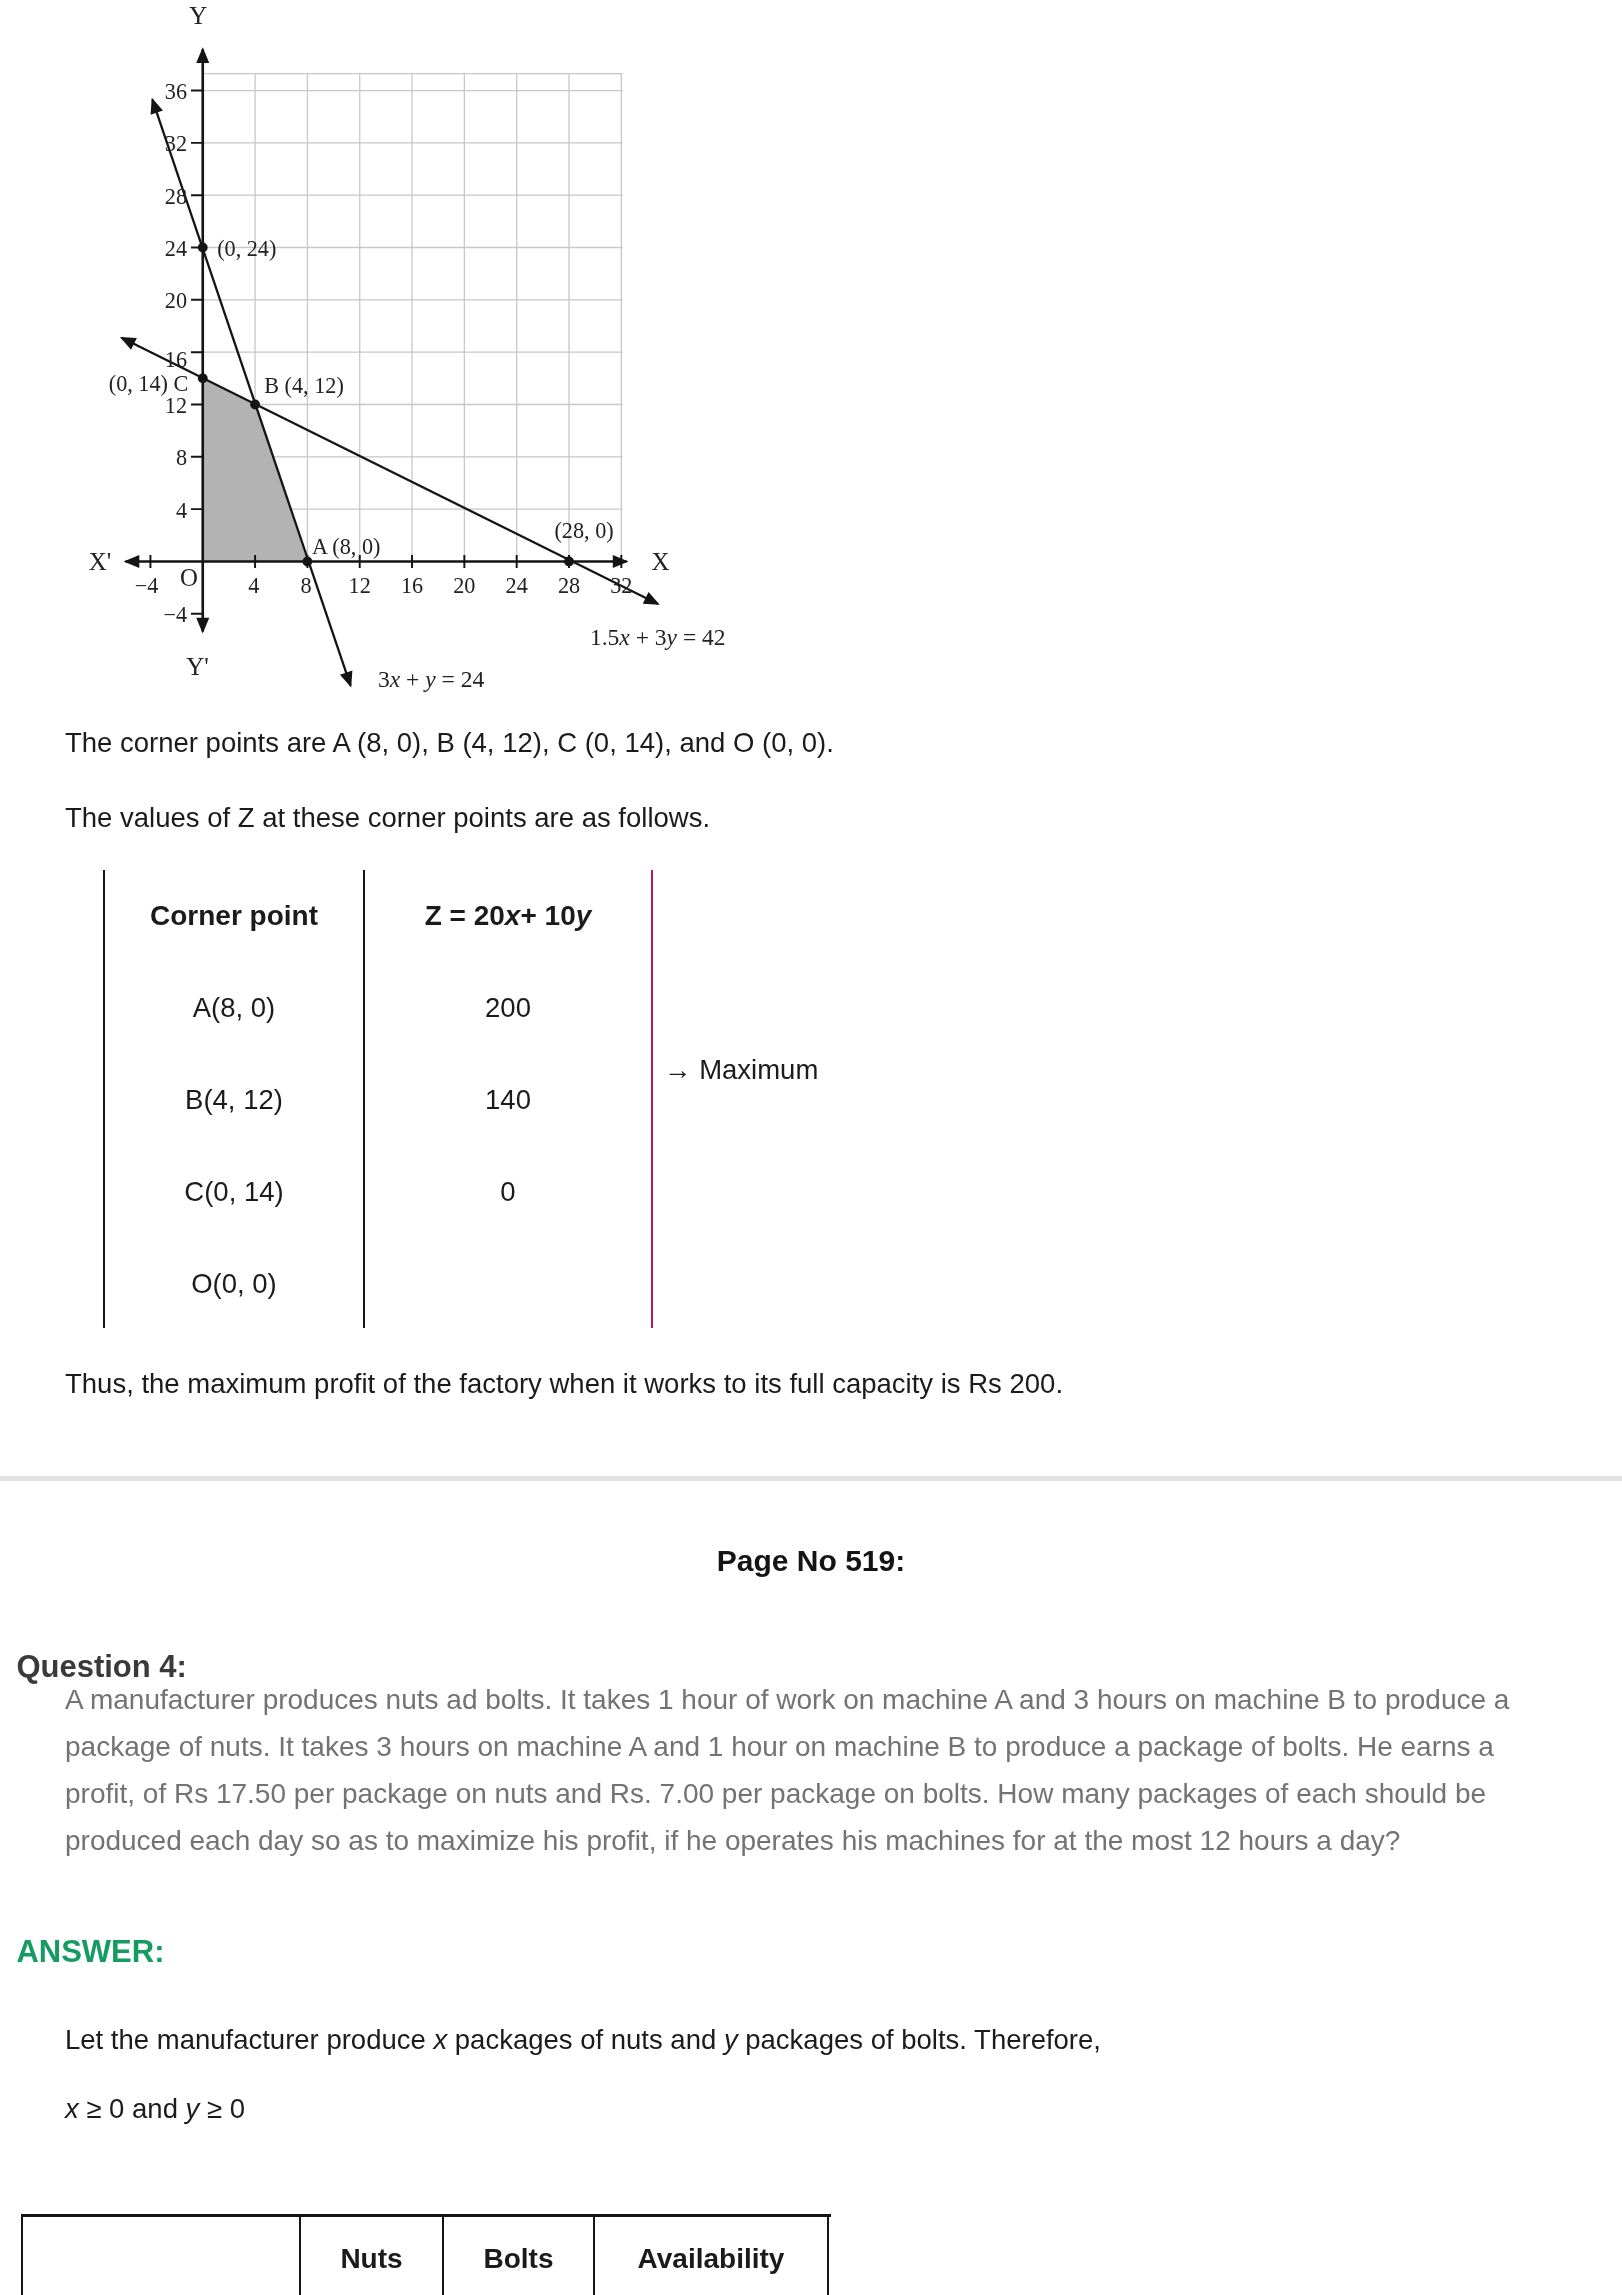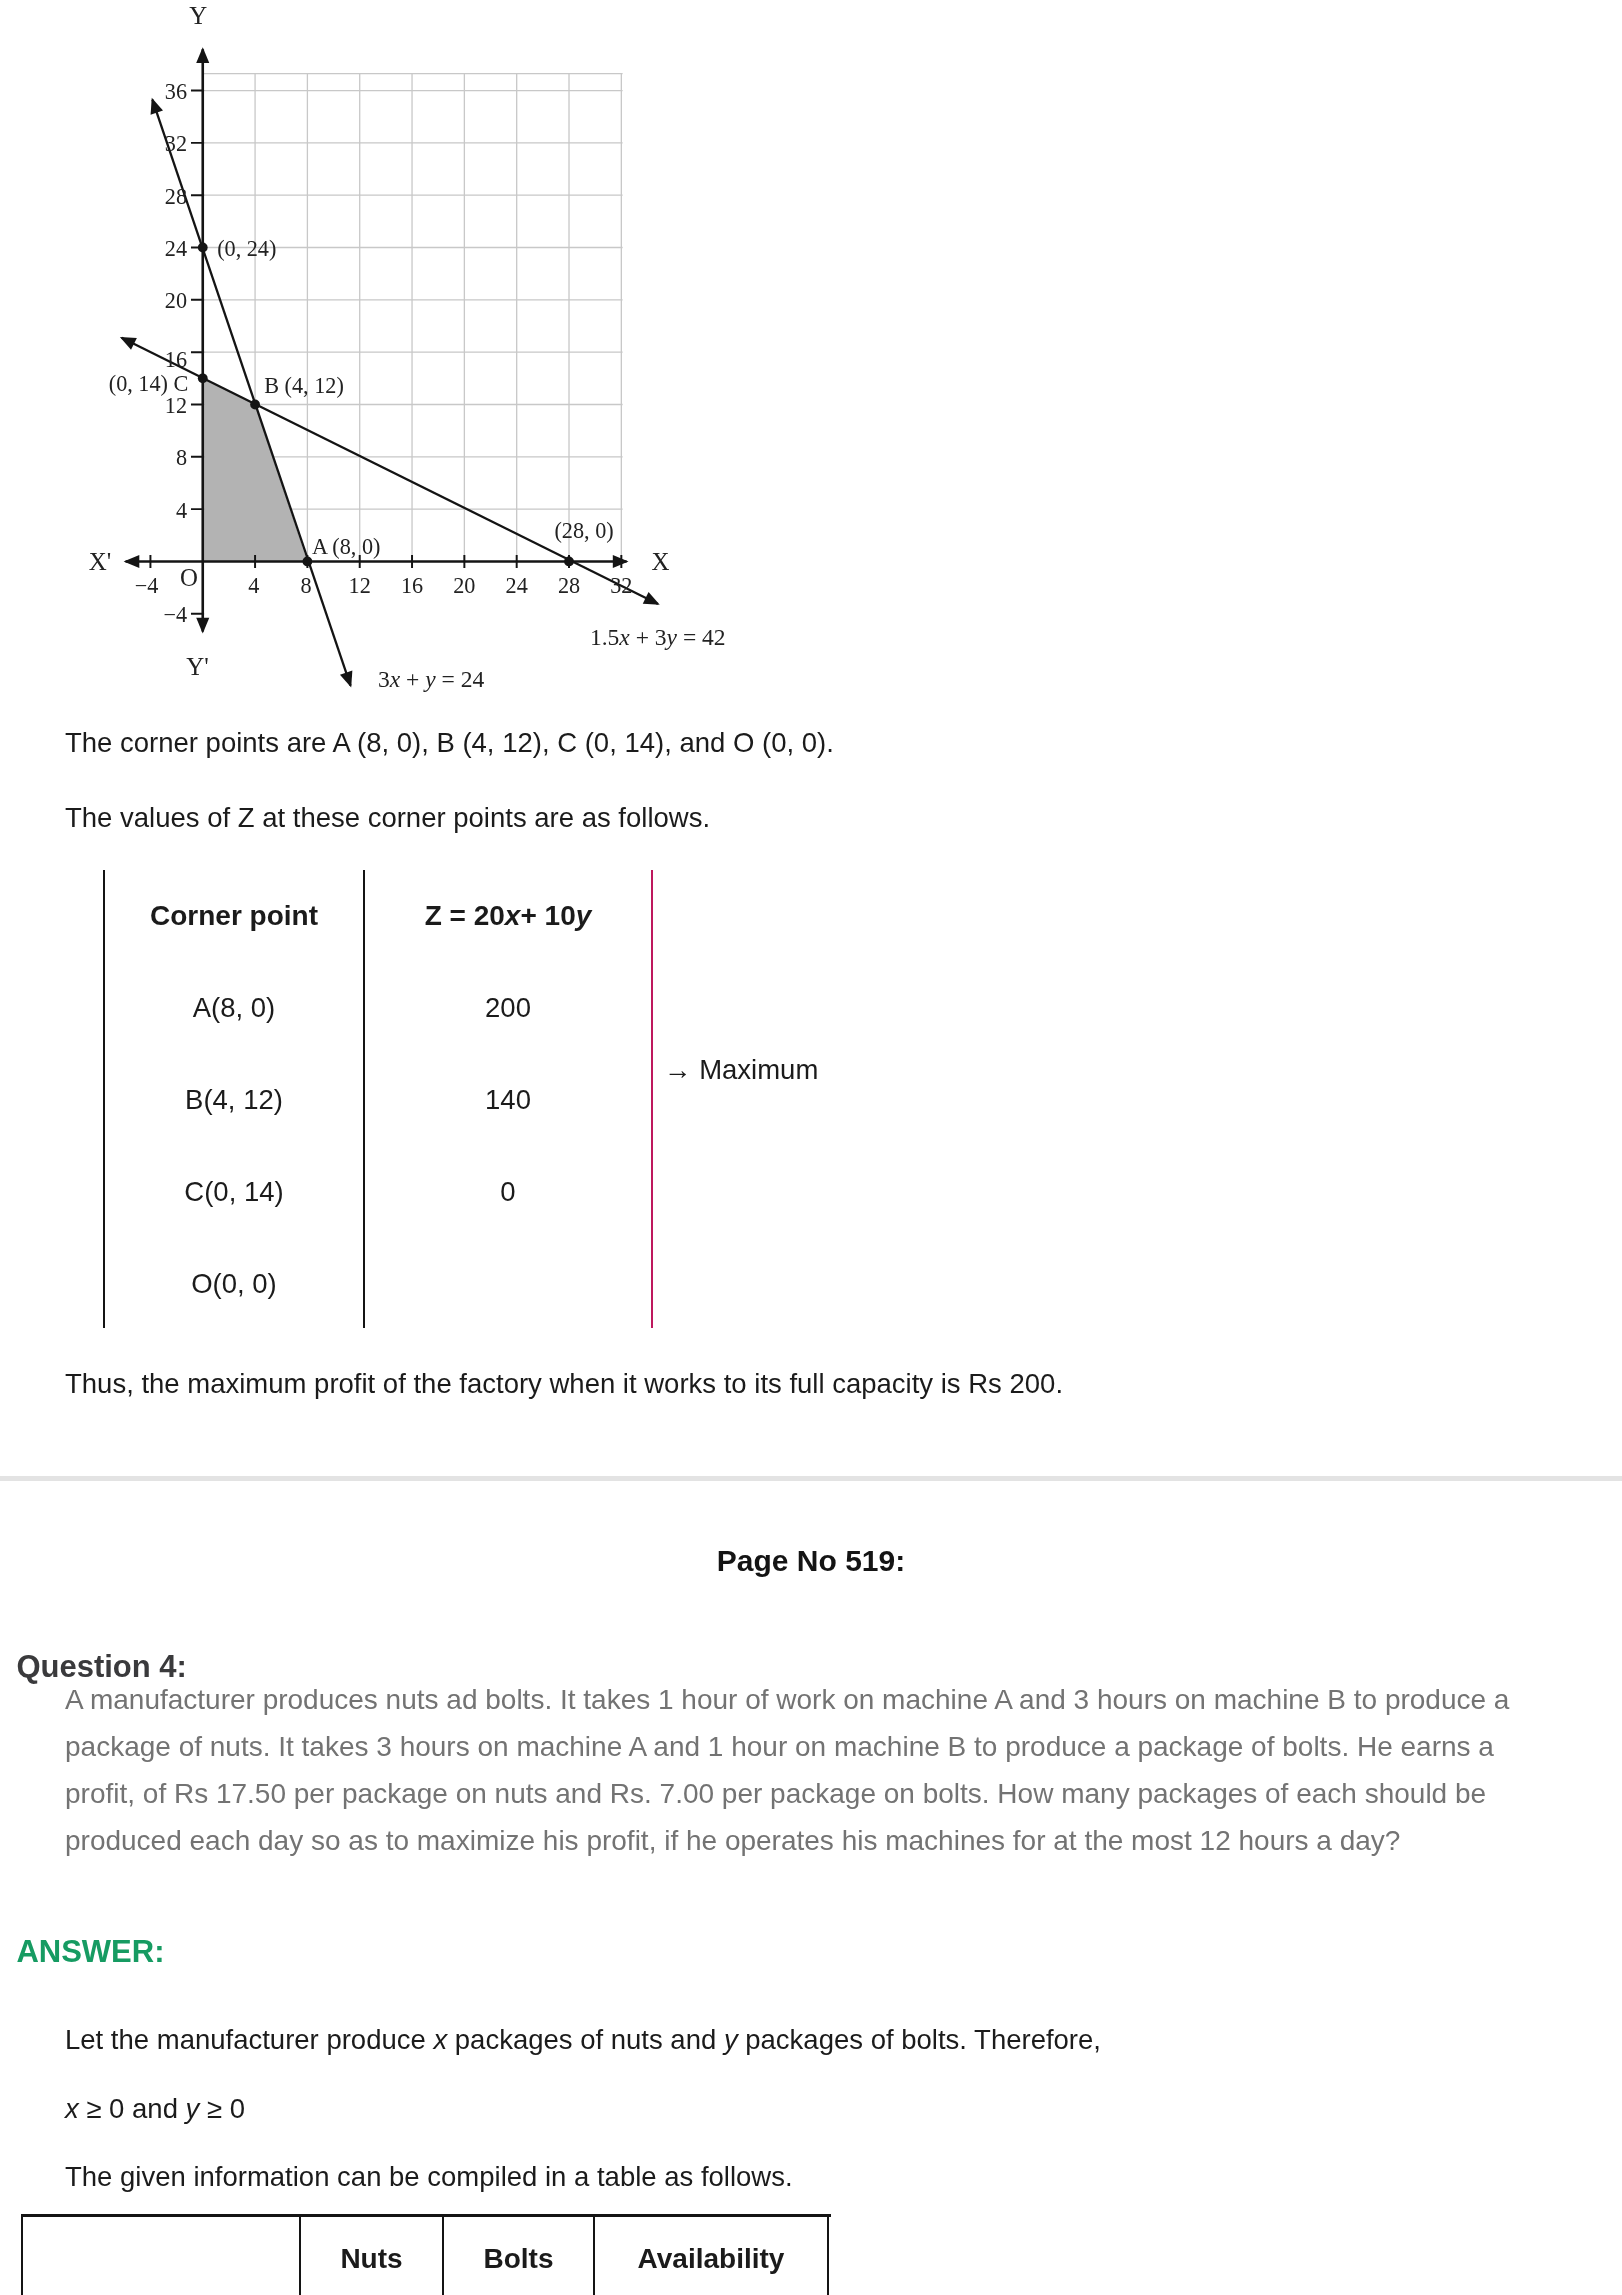--- a/index.html
+++ b/index.html
@@ -137,21 +137,20 @@
 
   <div class="qhead">Question 4:</div>
   <p class="abs q-text" style="left:65px;top:1676px;width:1505px;">A manufacturer produces nuts ad bolts. It takes 1 hour of work on machine A and 3 hours on machine B to produce a package of nuts. It takes 3 hours on machine A and 1 hour on machine B to produce a package of bolts. He earns a profit, of Rs 17.50 per package on nuts and Rs. 7.00 per package on bolts. How many packages of each should be produced each day so as to maximize his profit, if he operates his machines for at the most 12 hours a day?</p>
 
   <div class="ahead">ANSWER:</div>
 
   <p class="abs body-text" style="left:65px;top:2022px;"><span>Let the manufacturer produce </span><span class="it">x</span><span> packages of nuts and </span><span class="it">y</span><span> packages of bolts. Therefore,</span></p>
 
   <p class="abs body-text" style="left:65px;top:2091px;"><span class="it">x</span><span> ≥ 0 and </span><span class="it">y</span><span> ≥ 0</span></p>
 
-  <p class="abs body-text" style="left:65px;top:2159px;">The given information can be compiled in a table as follows.</p>
 
   <div class="btable">
     <div class="bcell bc1"></div>
     <div class="bcell bc2">Nuts</div>
     <div class="bcell bc3">Bolts</div>
     <div class="bcell bc4">Availability</div>
   </div>
 
 </div>
 

